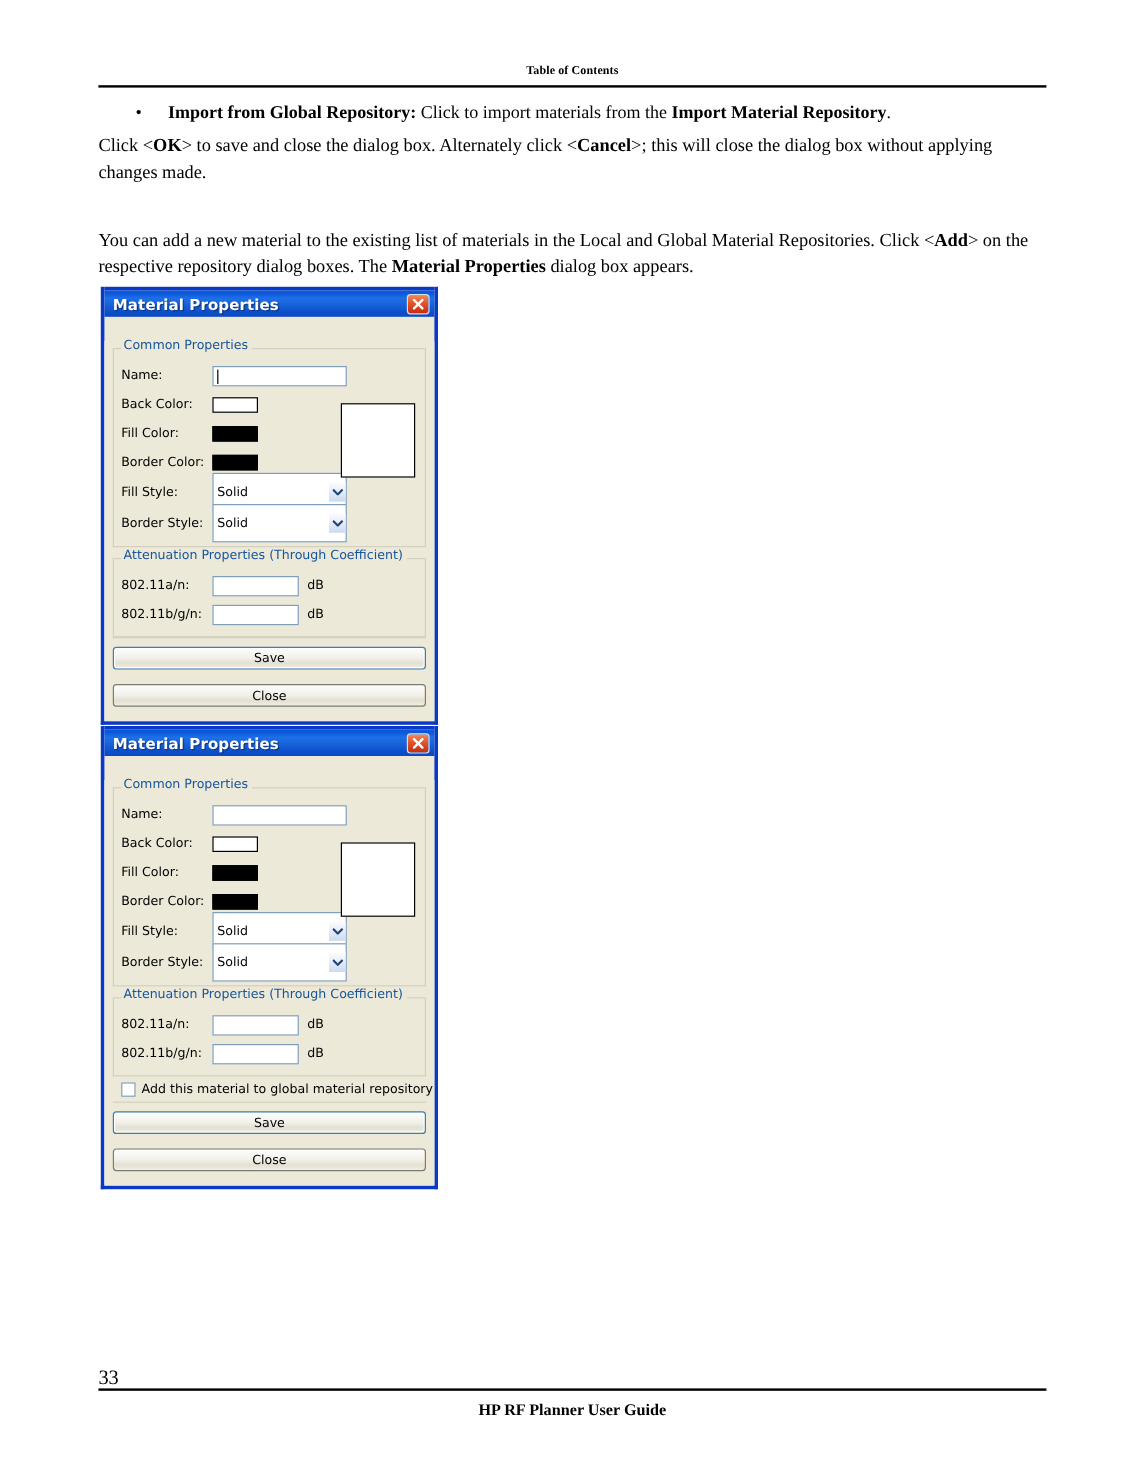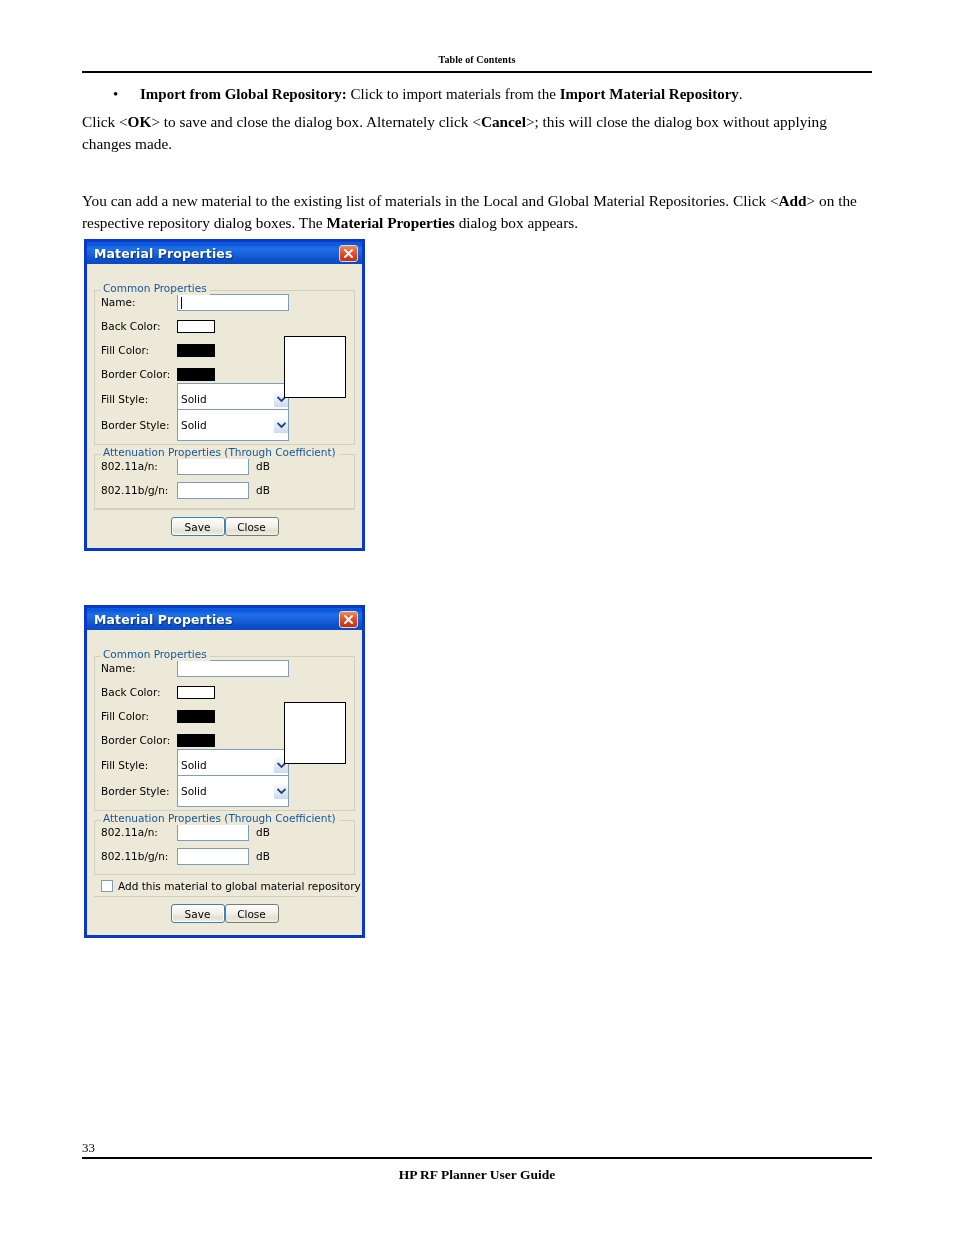--- a/index.html
+++ b/index.html
@@ -169,21 +169,21 @@
     left: 6px;
     background: #ECE9D8;
     padding: 0 3px 0 2px;
     color: #17559C;
     font-family: "DejaVu Sans", sans-serif;
     font-size: 10.5px;
     line-height: 13px;
     white-space: nowrap;
     z-index: 2;
   }
-  .gb-inner { }
+  .gb-inner { padding-top: 11px; }
 
   .row {
     display: flex;
     align-items: center;
     height: 24px;
   }
   .row-label {
     width: 76px;
     font-family: "DejaVu Sans", sans-serif;
     font-size: 10.5px;
@@ -291,22 +291,23 @@
     white-space: nowrap;
   }
 
   .sep {
     border-top: 1px solid #D4D0C0;
     margin: 0 0 0 0;
   }
 
   .button-bar {
     display: flex;
-    justify-content: center;
+    gap: 12px;
     padding: 7px 0 7px 0;
+    flex-direction: column;
   }
   .xp-button {
     min-width: 54px;
     height: 19px;
     padding: 0 8px;
     background: linear-gradient(to bottom, #FDFDFD 0%, #F2F1EA 48%, #E3E0D2 75%, #EFEEE6 100%);
     border: 1px solid #7B7E6E;
     border-radius: 3px;
     font-family: "DejaVu Sans", sans-serif;
     font-size: 10.5px;
@@ -324,21 +325,21 @@
 
   
   .footer-area {
     position: absolute;
     left: 82px;
     top: 1140px;
     width: 790px;
   }
   .footer-page {
     font-family: "Liberation Serif", serif;
-    font-size: 13px;
+    font-size: 17px;
     line-height: 15px;
   }
   .footer-rule {
     margin-top: 2px;
     border-bottom: 2px solid #000000;
   }
   .footer-title {
     margin-top: 8px;
     text-align: center;
     font-family: "Liberation Serif", serif;

